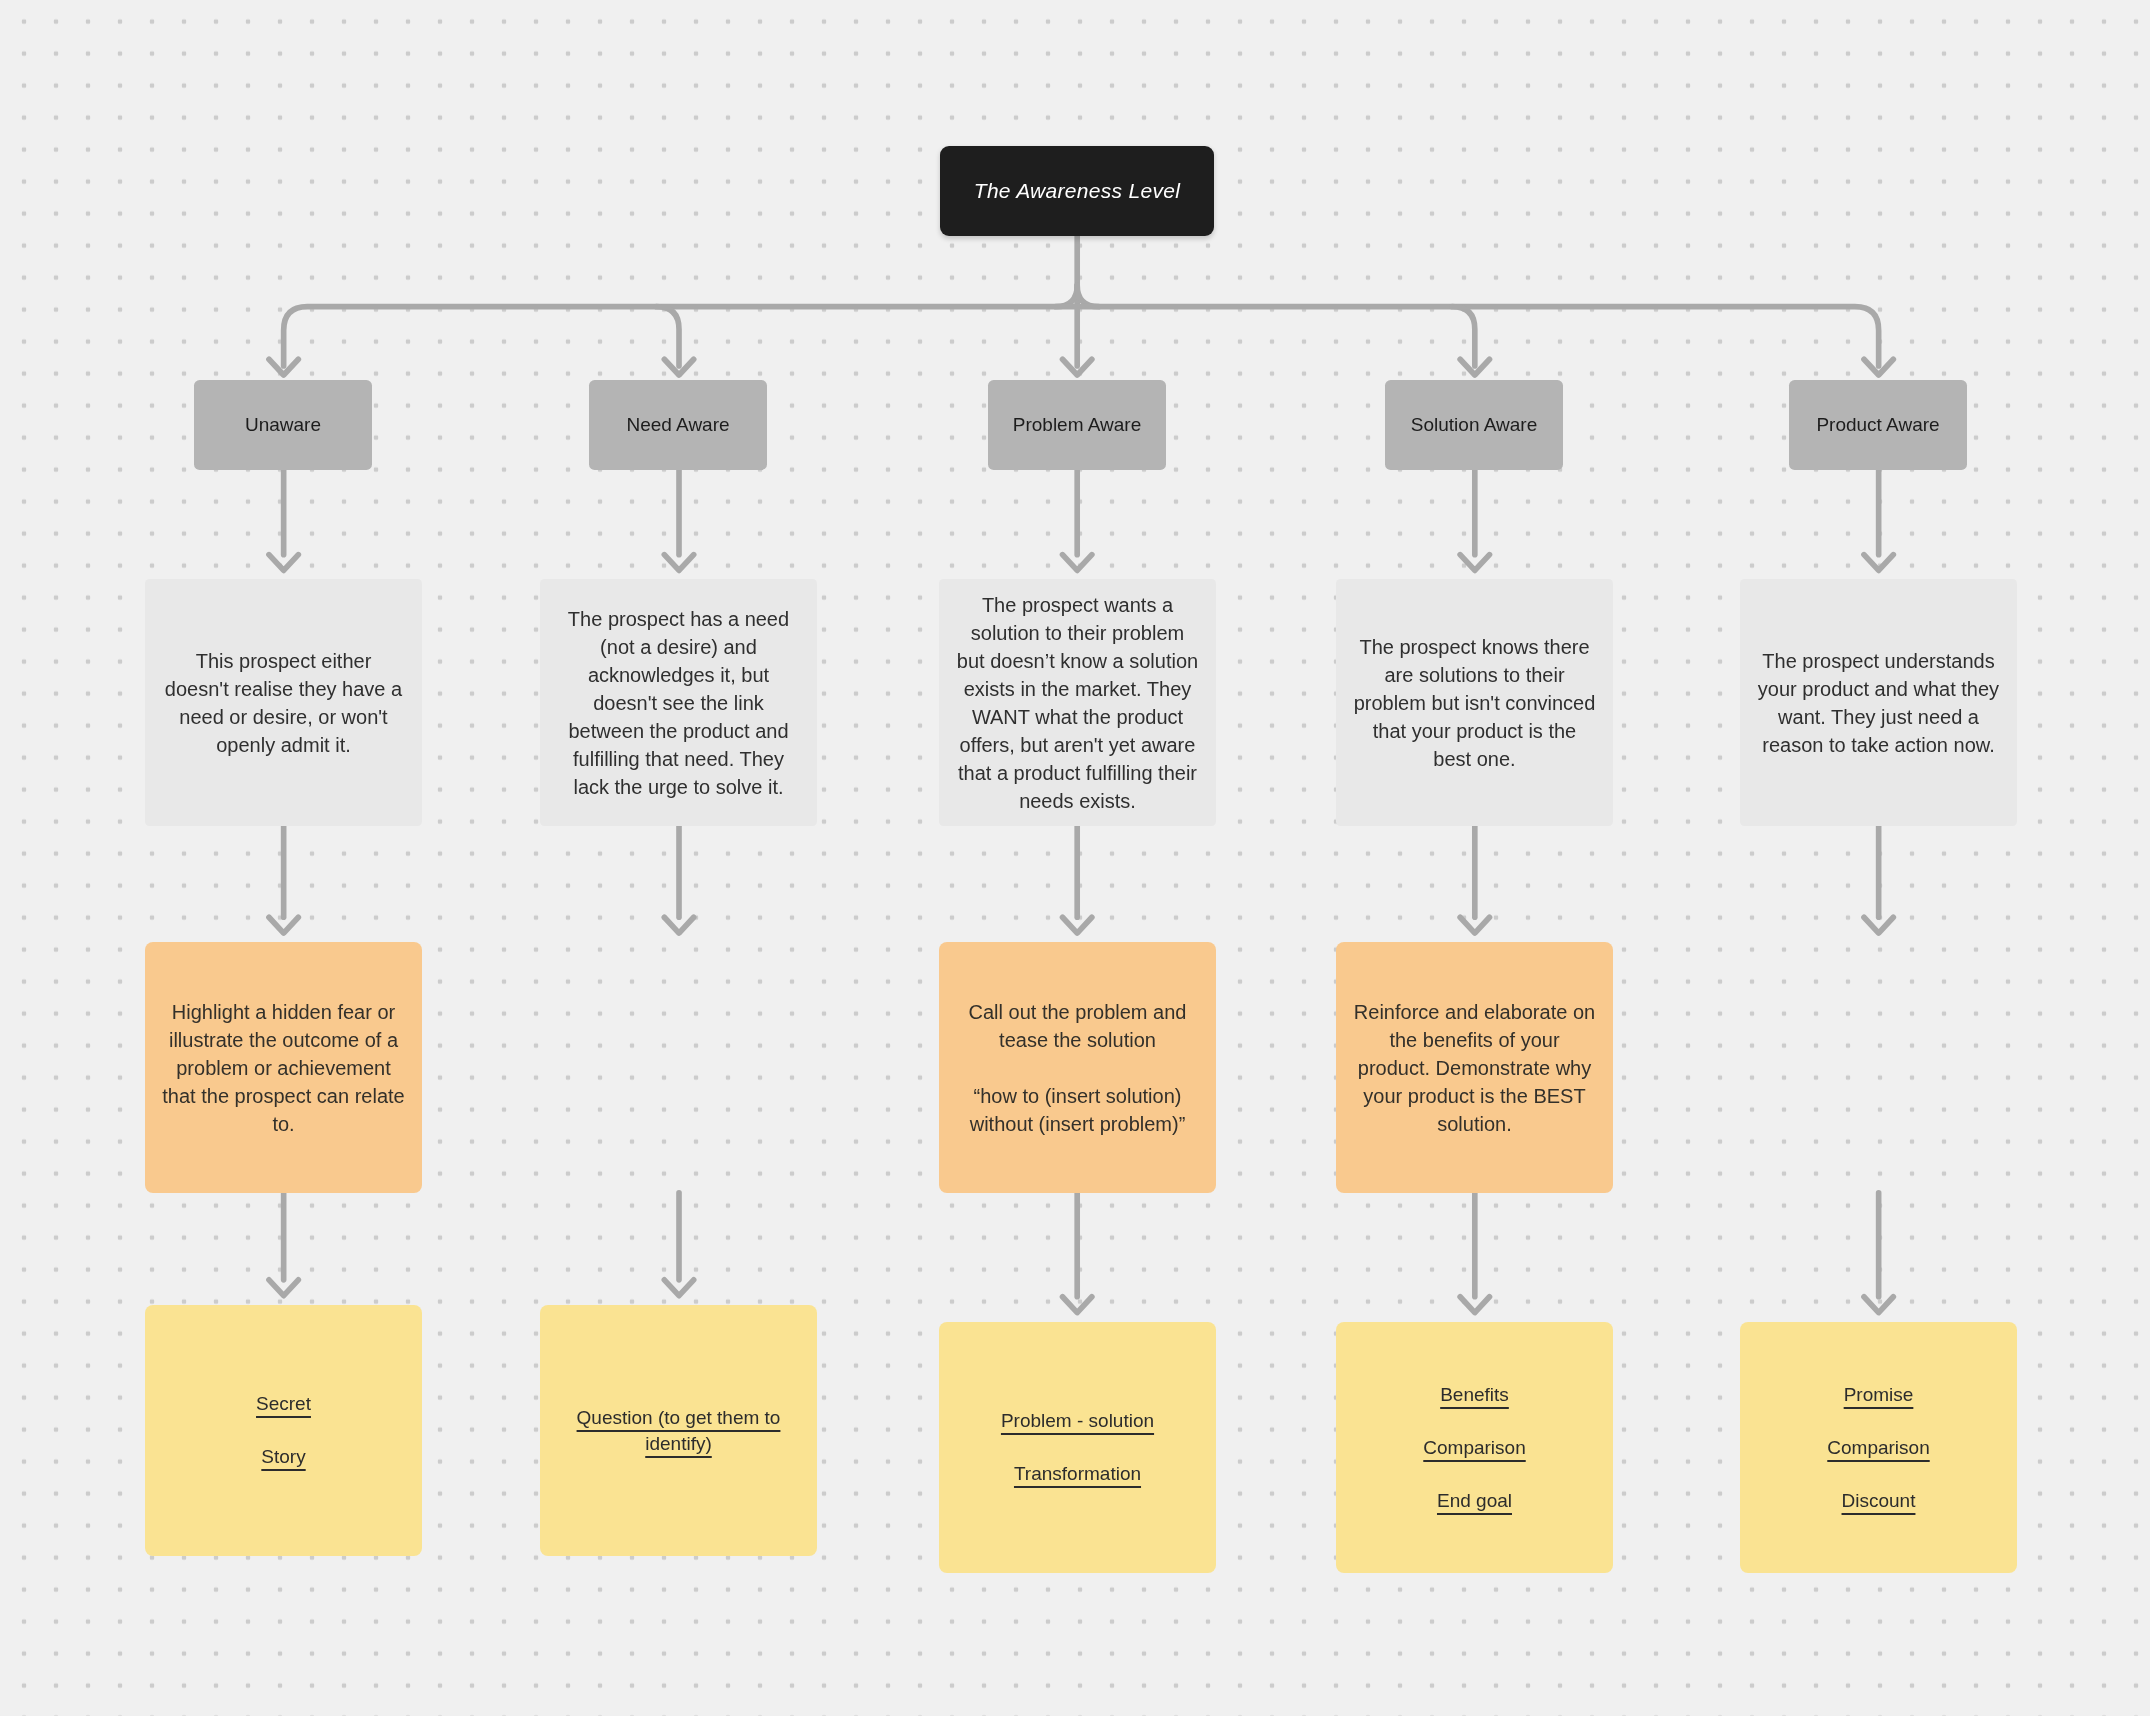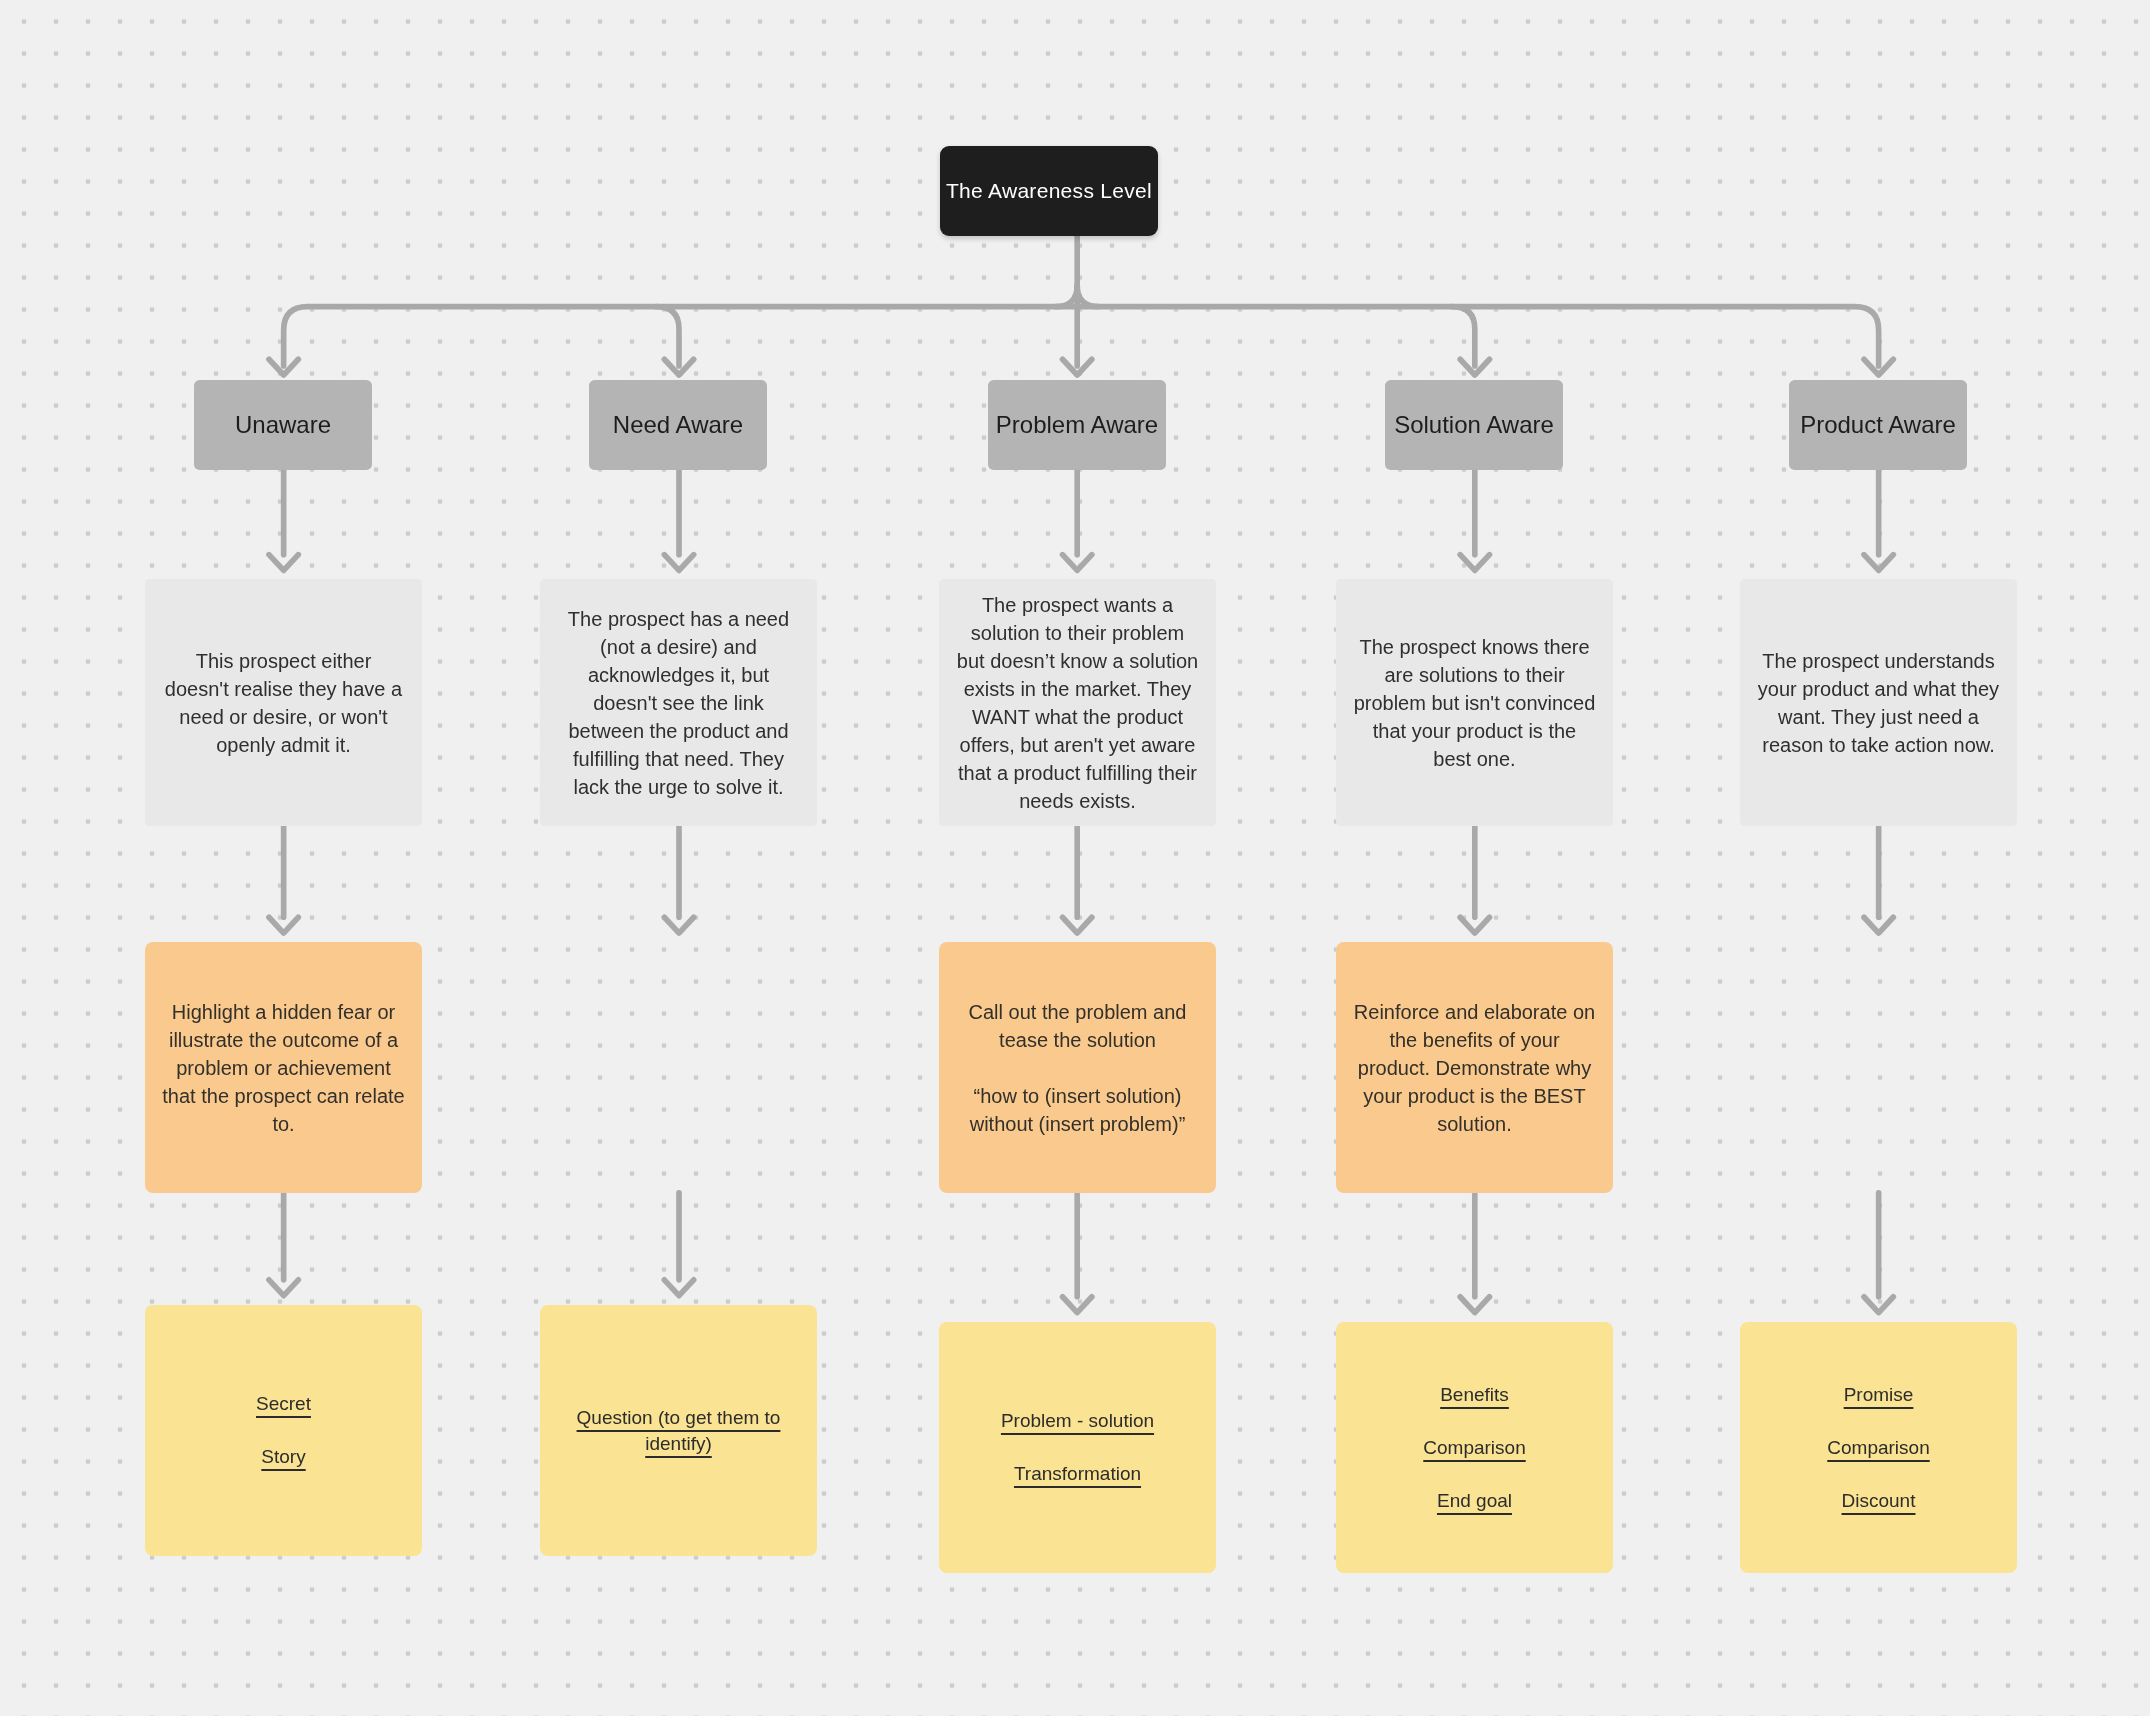--- a/index.html
+++ b/index.html
@@ -11,39 +11,40 @@
     background-size:32px 32px;
     background-position:8px 5.6px;
     font-family:"Liberation Sans", sans-serif;
     color:#2f2f2f;
     overflow:hidden;
   }
   .connector-svg { position:absolute; left:0; top:0; width:2151px; height:1717px; pointer-events:none; }
   .connector-svg path { stroke:#a9a9a9; stroke-width:10; fill:none; stroke-linecap:round; stroke-linejoin:round; }
 
   .title-node {
-    position:absolute; left:940px; top:146px; width:218px; height:90px;
+    position:absolute; left:940px; top:146px; width:274px; height:90px;
     background:#1e1e1e; color:#ffffff; border-radius:9px;
     display:flex; align-items:center; justify-content:center;
     font-size:21px; letter-spacing:0.3px;
     box-shadow:0 2.3px 5.6px rgba(0,0,0,0.18);
+    font-style:italic;
   }
 
   .column { position:absolute; top:0; width:277px; height:1717px; }
   .col1 { left:145px; }
   .col2 { left:540px; }
   .col3 { left:939px; }
   .col4 { left:1336px; }
   .col5 { left:1740px; }
 
   .stage-label {
     position:absolute; left:49px; top:380px; width:178px; height:90px;
     background:#b4b4b4; border-radius:5.6px; color:#1d1d1d;
     display:flex; align-items:center; justify-content:center;
-    font-size:24px;
+    font-size:19px;
   }
 
   .box {
     position:absolute; left:0; width:277px; box-sizing:border-box;
     display:flex; flex-direction:column; align-items:center; justify-content:center;
     text-align:center; font-size:20px; line-height:28px; padding:0 17px;
   }
   .box p { margin:0; }
   .box p:empty { display:none; }
 

